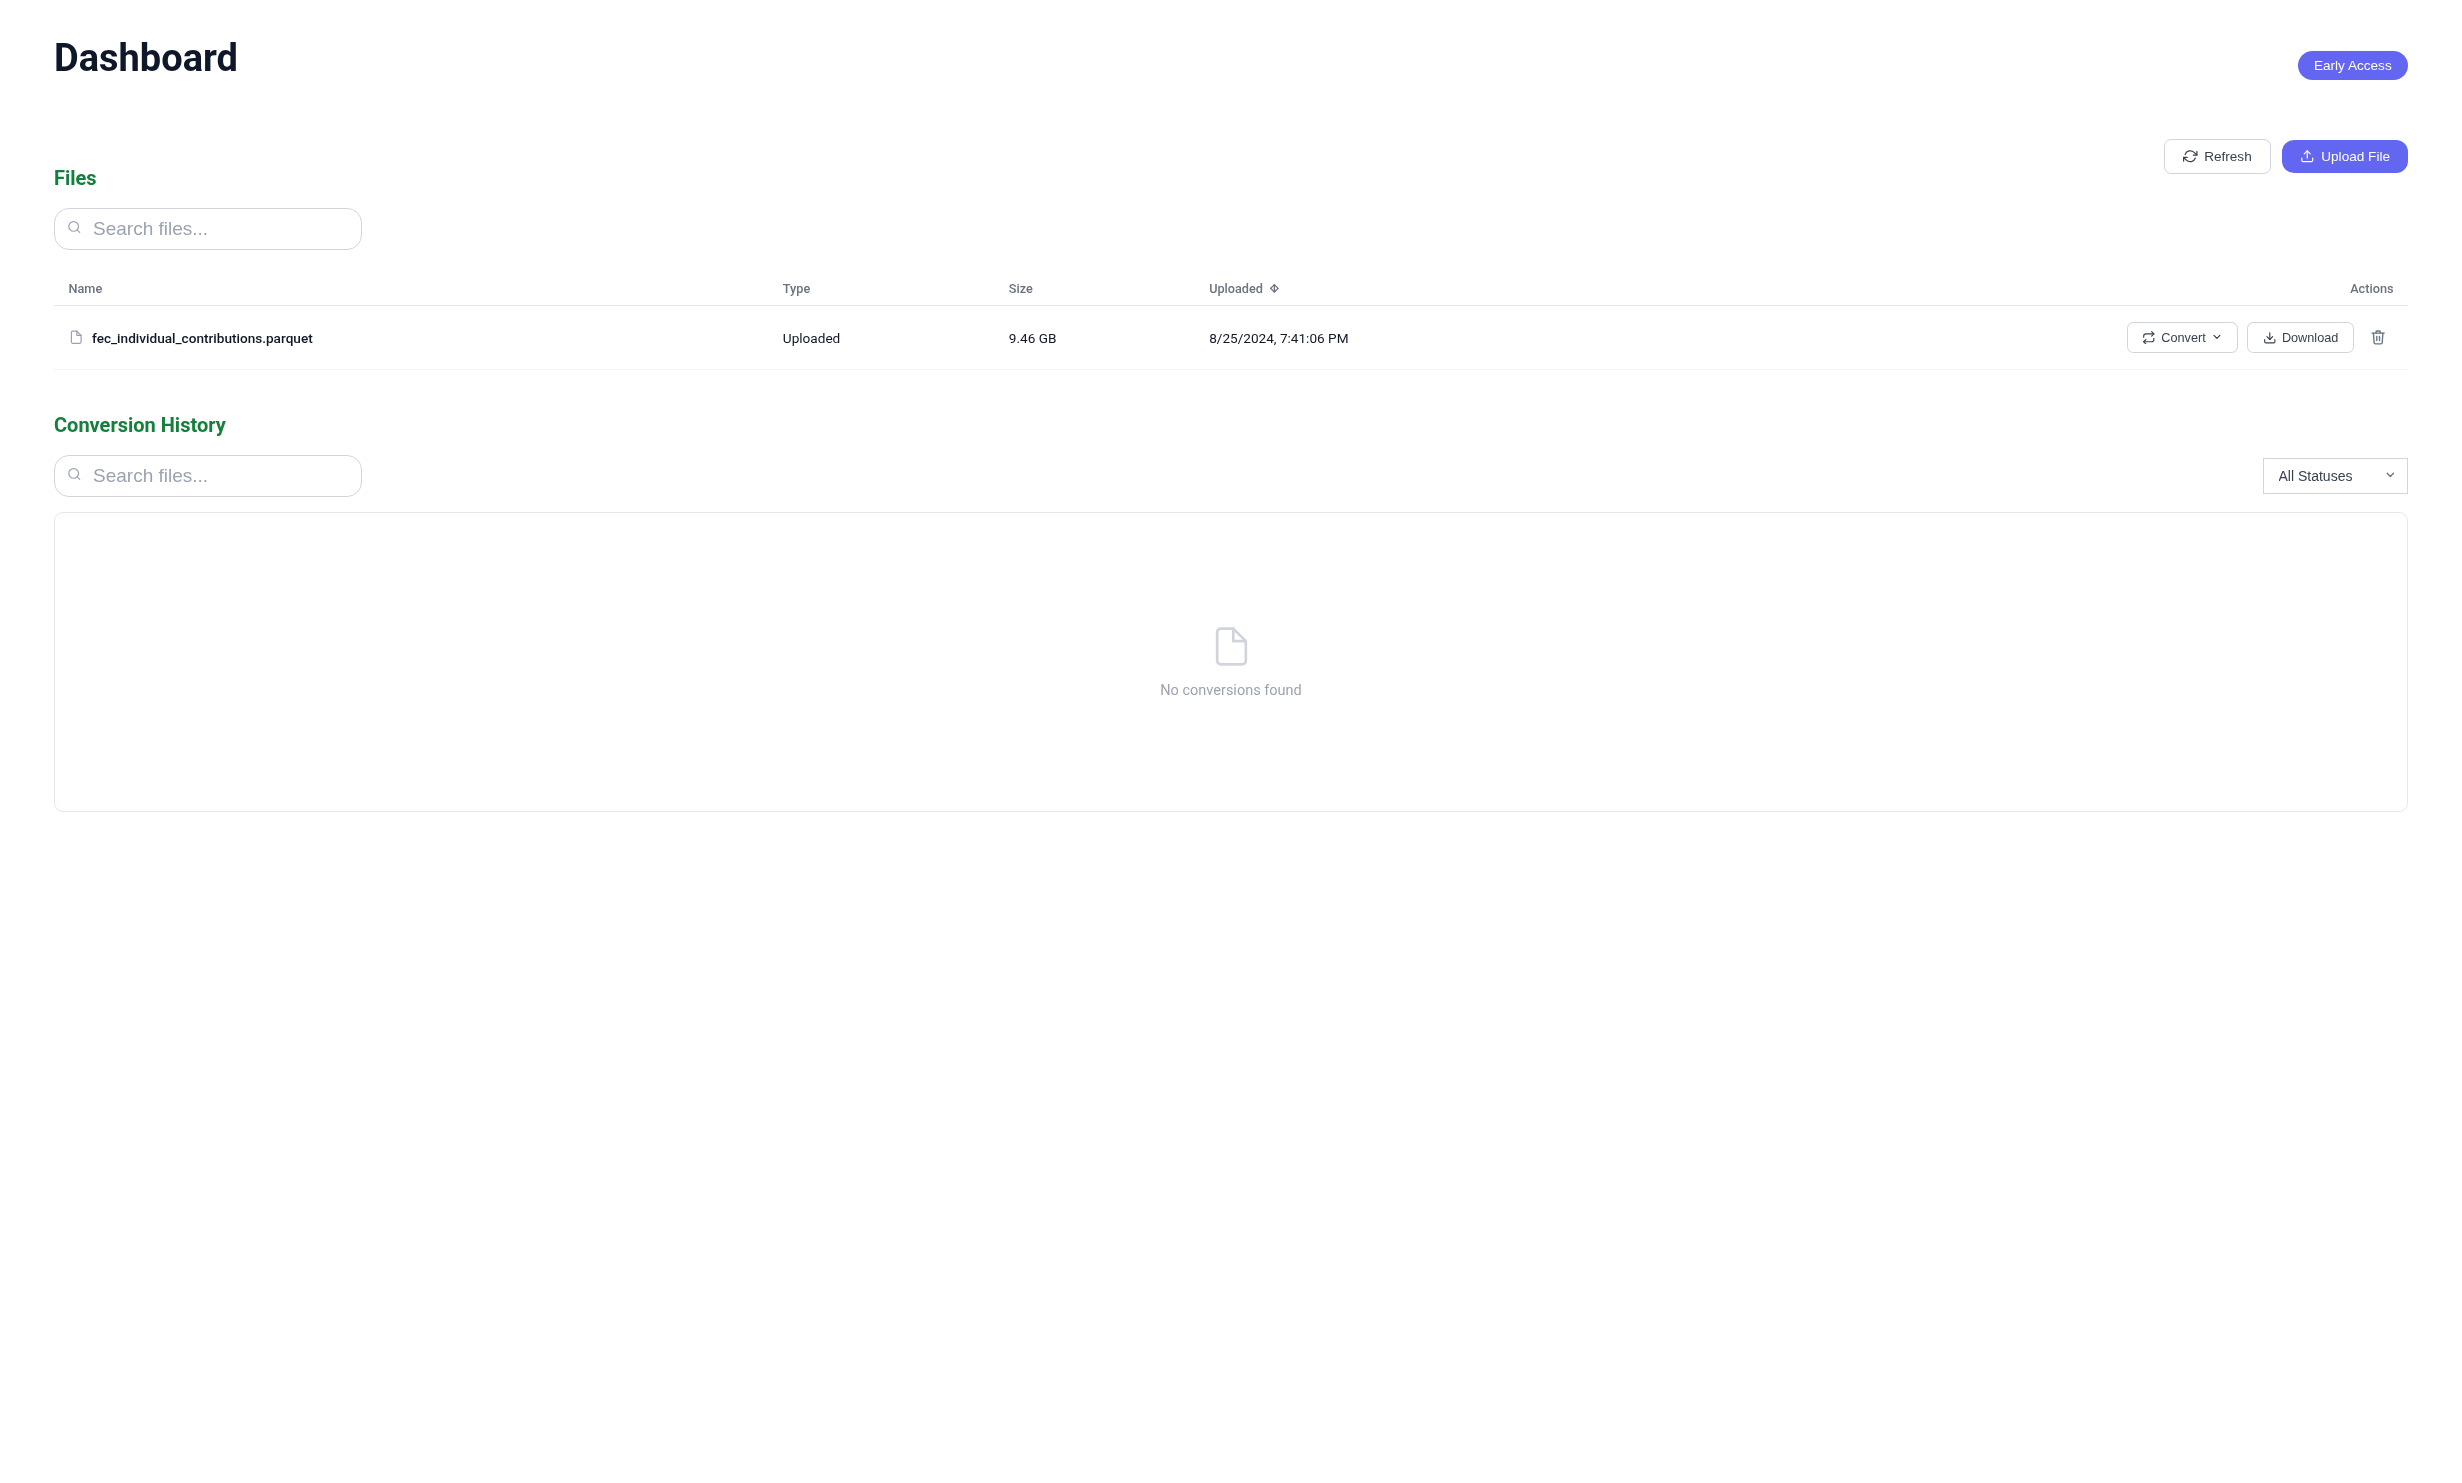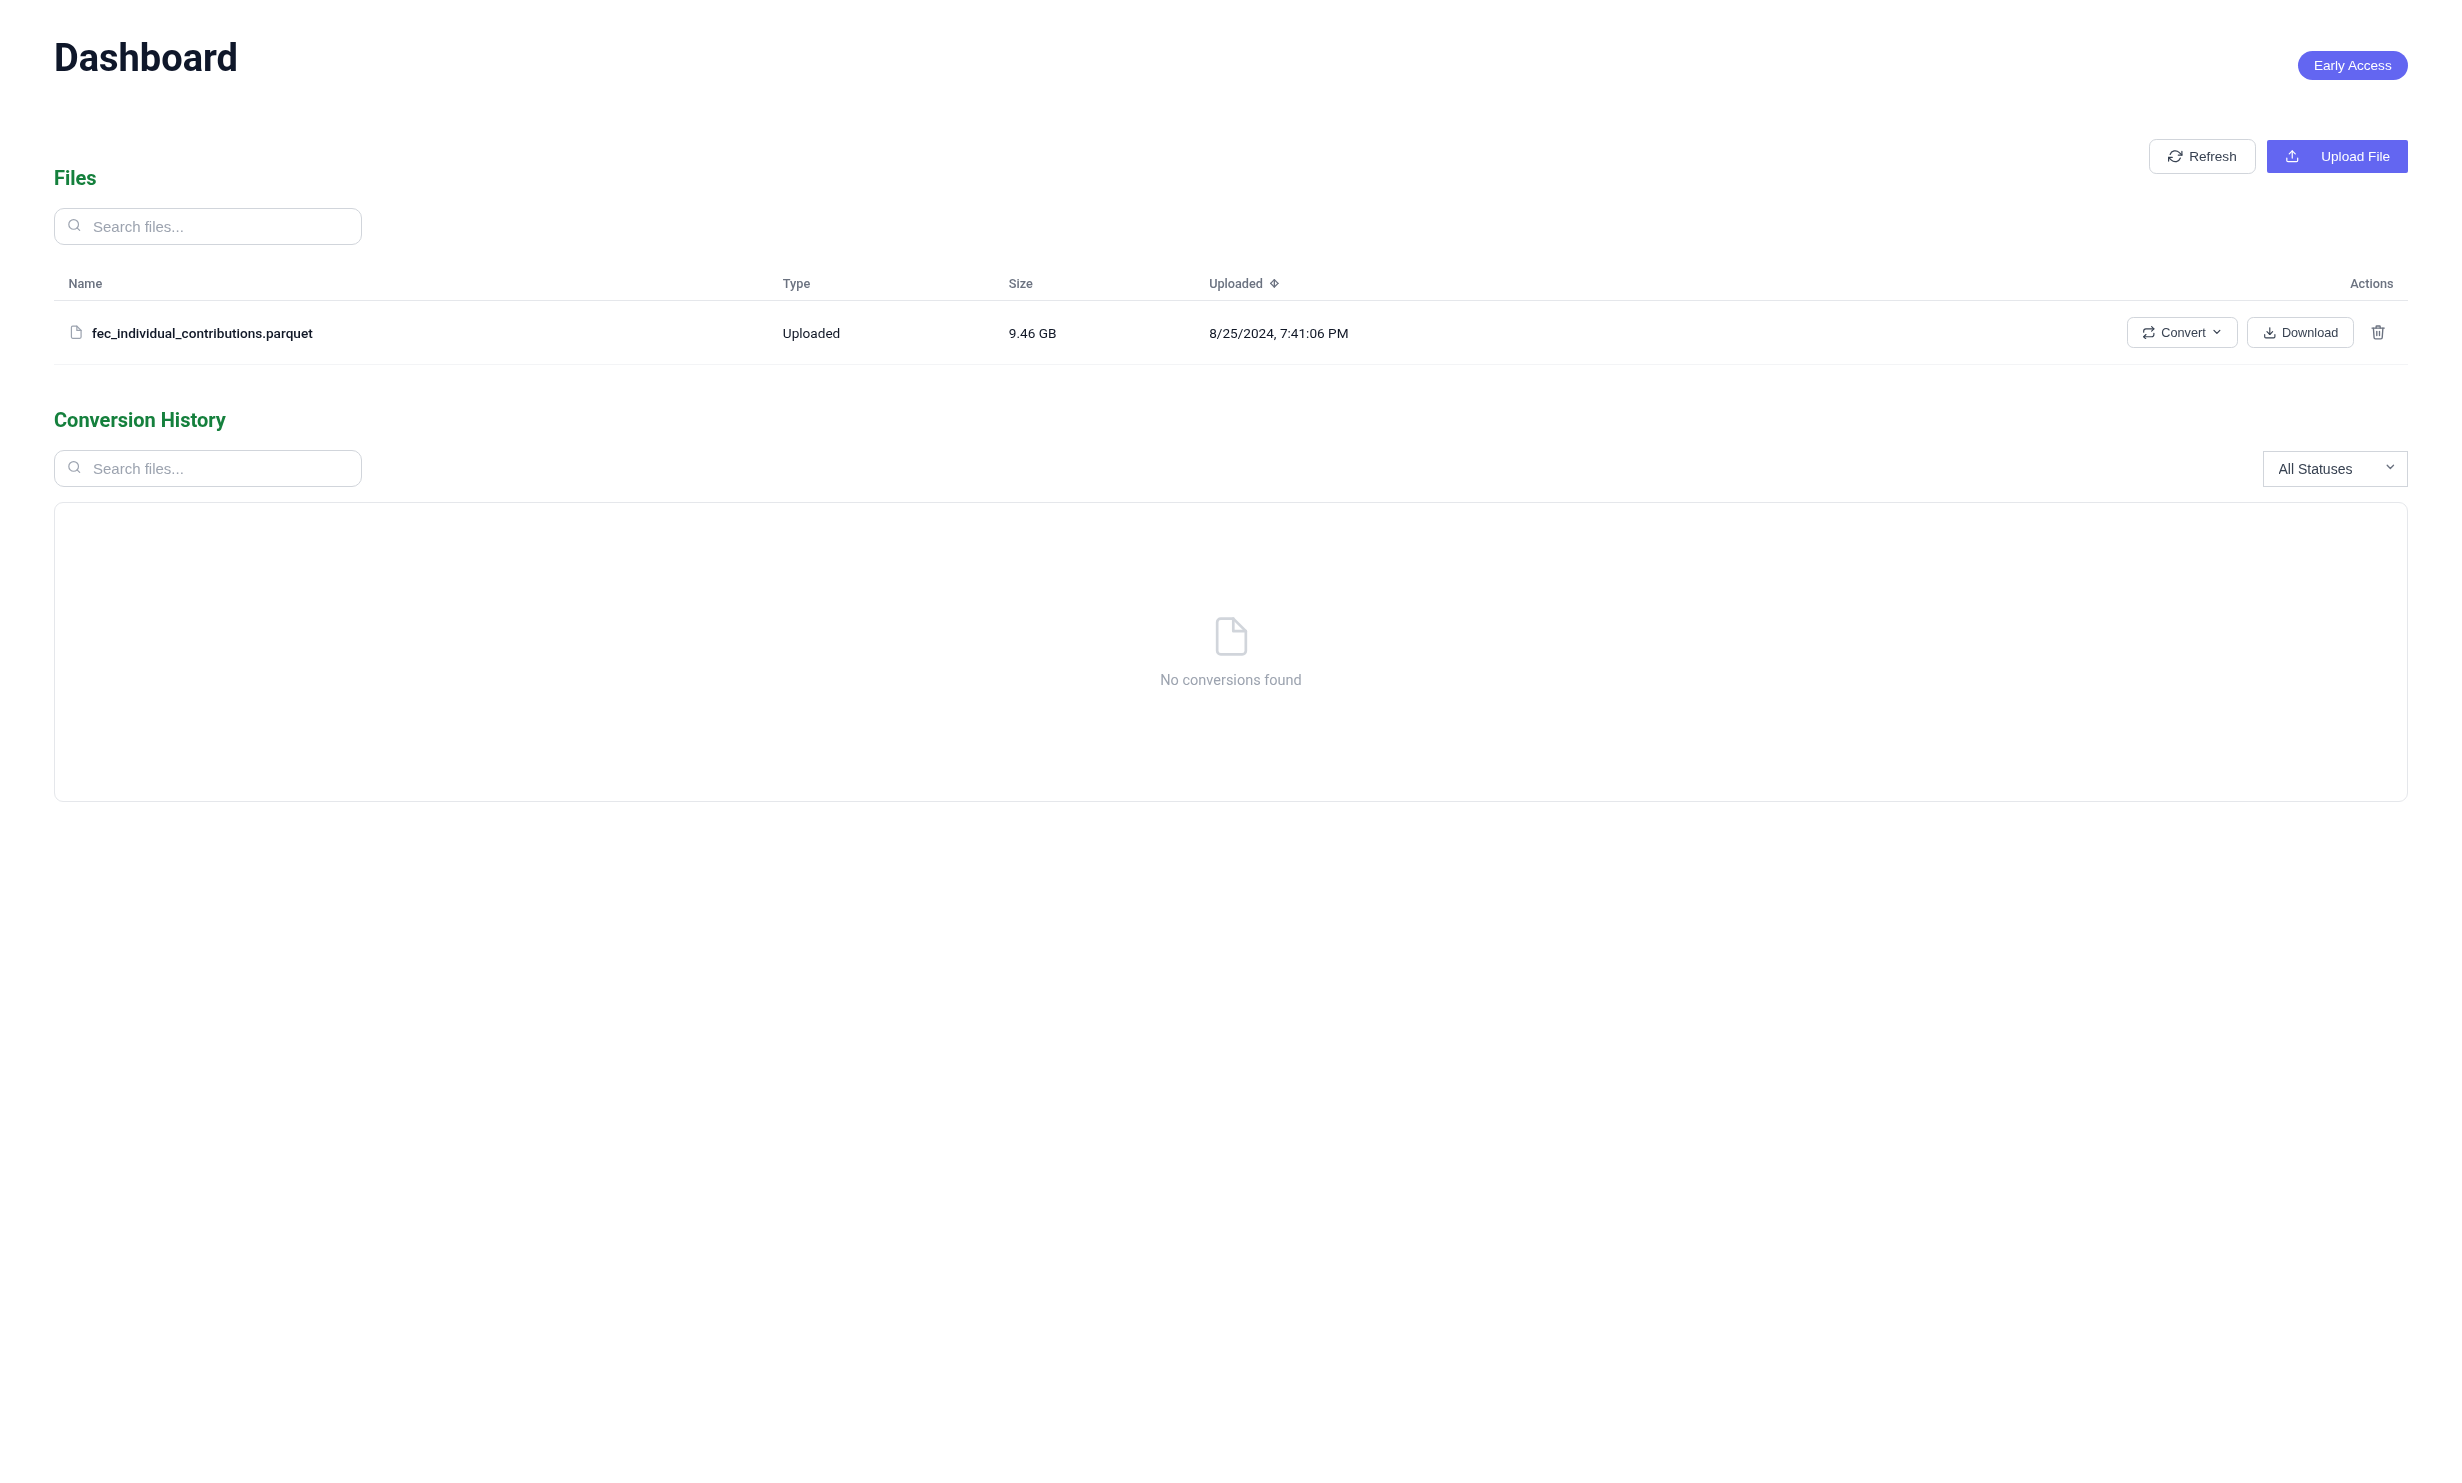--- a/index.html
+++ b/index.html
@@ -76,24 +76,24 @@
       background: #ffffff;
       font-size: 13.6px;
       color: #374151;
       cursor: pointer;
       font-weight: 500;
     }
 
     .btn-upload {
       display: flex;
       align-items: center;
-      gap: 22px;
+      gap: 7px;
       padding: 9px 18px;
       border: none;
-      border-radius: 2px;
+      border-radius: 12px;
       background: #6366f1;
       color: #ffffff;
       font-size: 13.6px;
       font-weight: 500;
       cursor: pointer;
     }
 
     
     .search-wrapper {
       position: relative;
@@ -106,22 +106,22 @@
       left: 12.7px;
       top: 50%;
       transform: translateY(-50%);
       color: #9ca3af;
     }
 
     .search-input {
       width: 100%;
       padding: 9px 12.7px 9px 38px;
       border: 0.9px solid #d1d5db;
-      border-radius: 10px;
-      font-size: 15px;
+      border-radius: 15px;
+      font-size: 19px;
       color: #ec4899;
       outline: none;
       background: #fff;
     }
 
     .search-input::placeholder {
       color: #9ca3af;
     }
 
     

